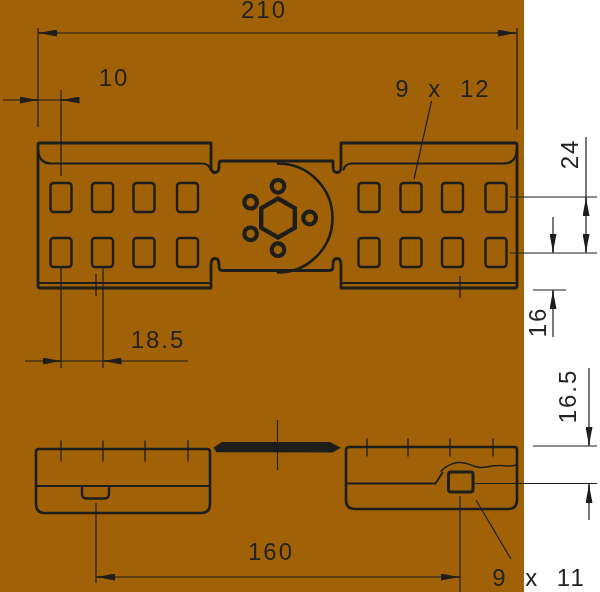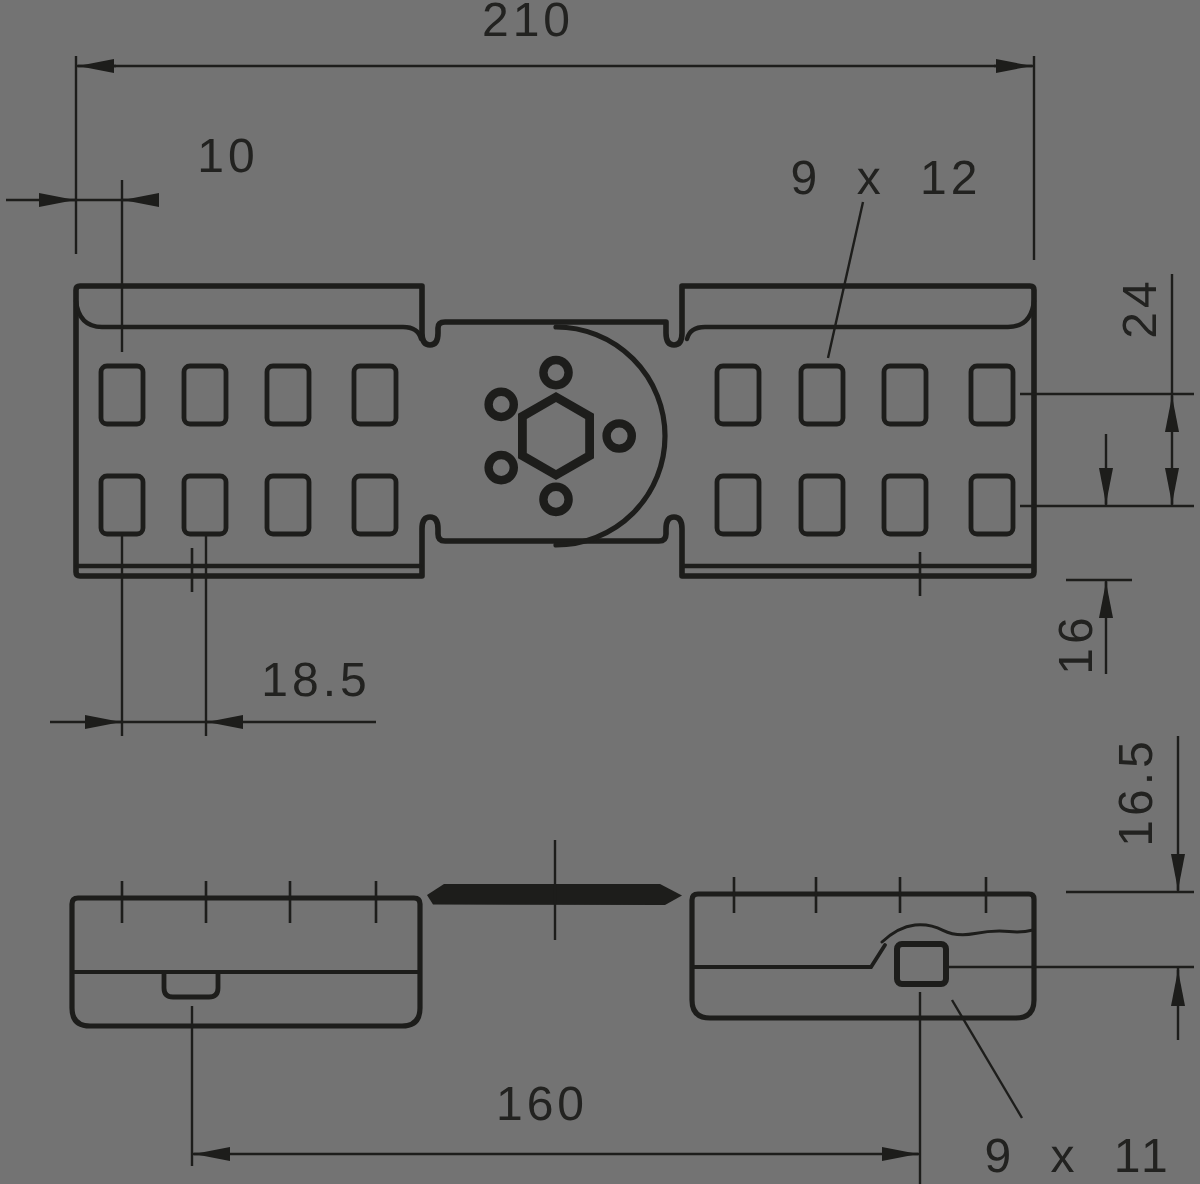--- a/index.html
+++ b/index.html
@@ -2,23 +2,23 @@
 <html><head>
 <meta charset="utf-8">
 <style>
   html, body {
     margin: 0; padding: 0;
     background: #ffffff;
     width: 600px; height: 592px;
     overflow: hidden;
   }
   .canvas {
-    width: 600px; height: 592px;
+    width: 524px; height: 592px;
     position: relative;
-    background: #737373;
+    background: #a16207;
   }
   svg { display: block; }
   .outline { fill: none; stroke: #1d1d1b; stroke-width: 2.8; stroke-linejoin: round; stroke-linecap: round; }
   .outline2 { fill: none; stroke: #1d1d1b; stroke-width: 2.2; stroke-linecap: round; }
   .hole { fill: none; stroke: #1d1d1b; stroke-width: 2.4; }
   .thick { fill: none; stroke: #1d1d1b; stroke-width: 4.4; }
   .dim { fill: none; stroke: #1d1d1b; stroke-width: 1.2; }
   .tick { fill: none; stroke: #1d1d1b; stroke-width: 1.3; }
   .wavy { fill: none; stroke: #1d1d1b; stroke-width: 1.5; stroke-linecap: round; }
   .bar { fill: #1d1d1b; stroke: none; }

